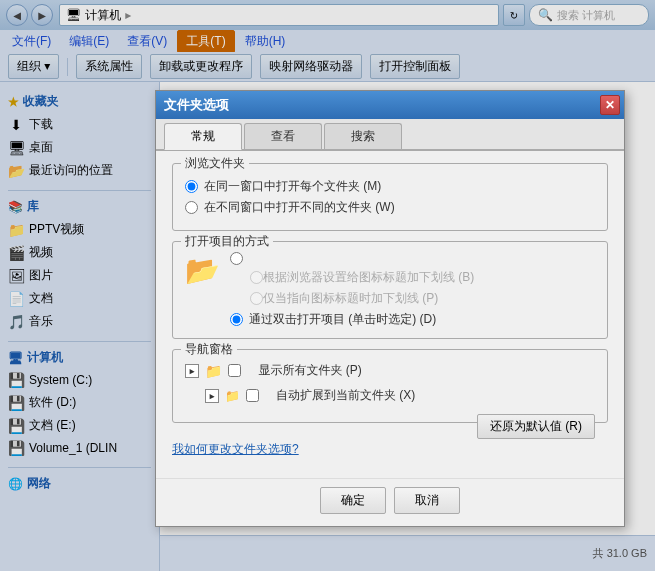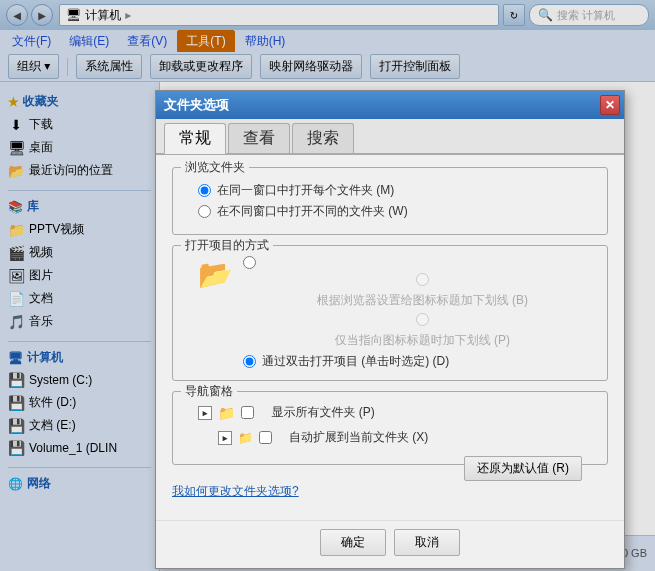--- a/index.html
+++ b/index.html
@@ -284,47 +284,47 @@
     
     .tab-bar {
       display: flex;
       background: #e4e4e4;
       border-bottom: 2px solid #aaa;
       padding: 4px 8px 0;
       gap: 2px;
     }
 
     .tab {
-      padding: 4px 14px;
+      padding: 4px 26px;
       background: #d8d8d8;
       border: 1px solid #aaa;
       border-bottom: none;
       border-radius: 3px 3px 0 0;
       cursor: pointer;
-      font-size: 16px;
+      font-size: 12px;
       color: #333;
     }
 
     .tab.active {
       background: #f0f0f0;
       border-bottom: 1px solid #f0f0f0;
       margin-bottom: -1px;
       color: #000;
     }
 
     
     .dialog-content {
       padding: 12px 16px;
       background: #f0f0f0;
     }
 
     .section-box {
       border: 1px solid #aaa;
       border-radius: 3px;
-      padding: 8px 25px;
+      padding: 8px 12px;
       margin-bottom: 10px;
       position: relative;
     }
 
     .section-label {
       position: absolute;
       top: -9px;
       left: 8px;
       background: #f0f0f0;
       padding: 0 4px;
@@ -345,25 +345,24 @@
       color: #333;
     }
 
     .radio-item input[type="radio"] {
       margin: 0;
     }
 
     .radio-item-sub {
       display: flex;
       align-items: center;
-      gap: 6px;
+      gap: 0;
       padding: 2px 0 2px 20px;
       font-size: 12px;
       color: #555;
-      flex-direction: column;
     }
 
     .radio-item-sub.disabled {
       color: #aaa;
     }
 
     
     .open-method {
       display: flex;
       gap: 10px;

